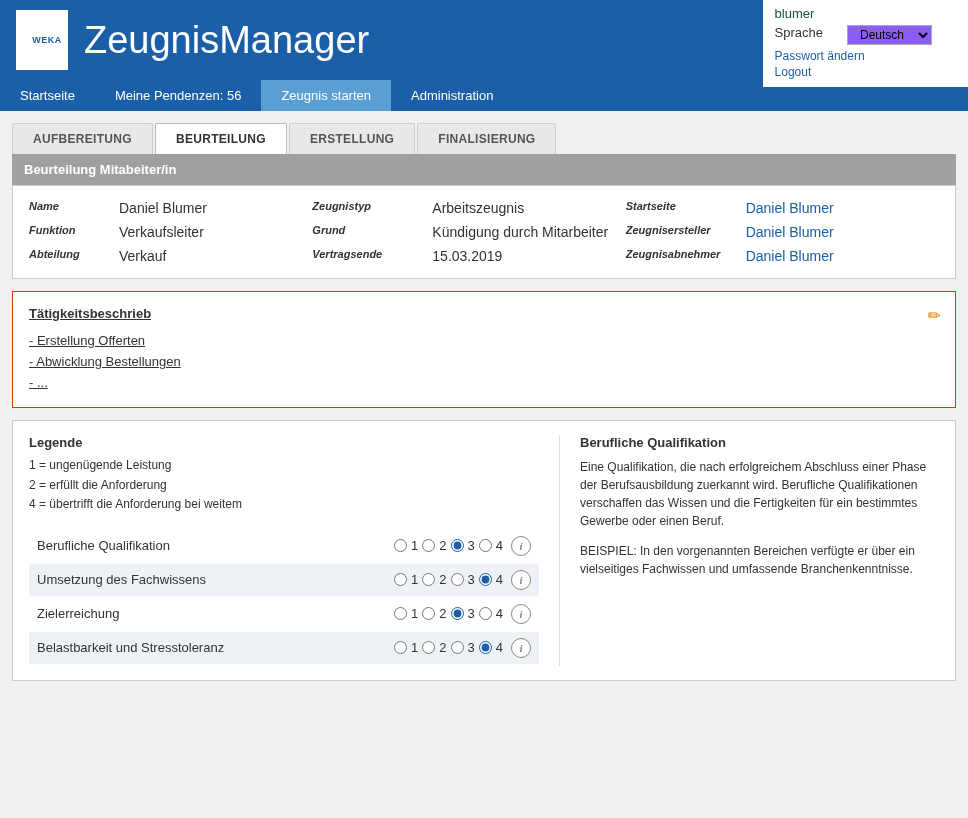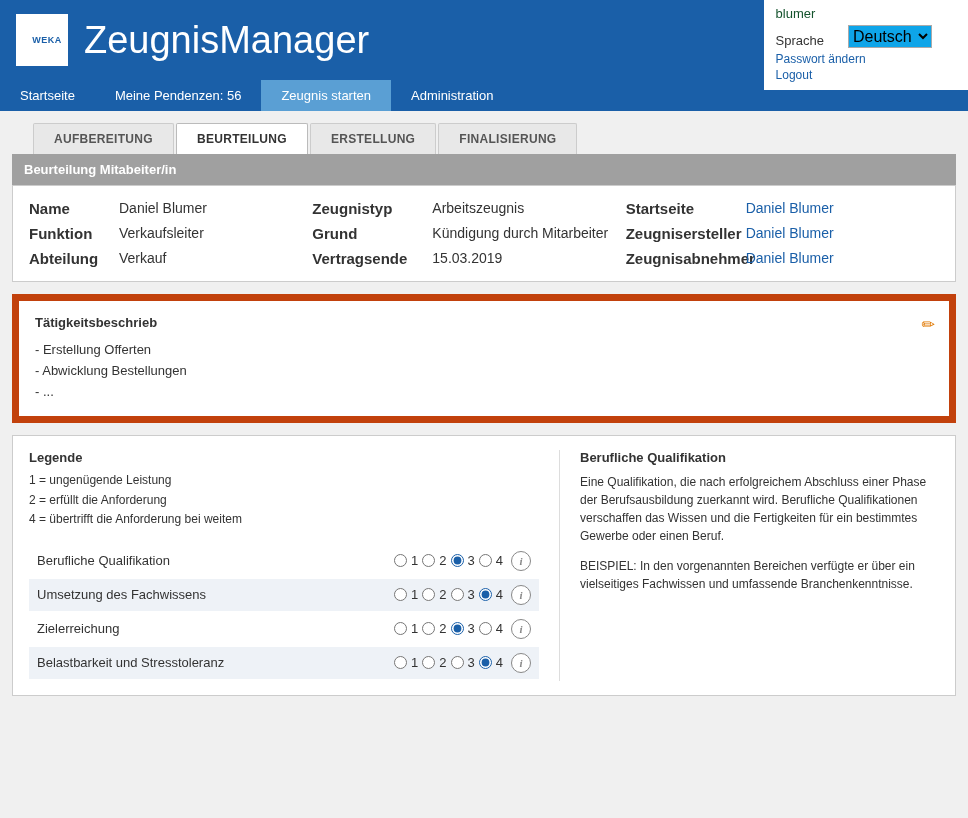--- a/index.html
+++ b/index.html
@@ -10,21 +10,21 @@
       background: #1a5fa8;
       display: flex;
       align-items: center;
       padding: 8px 16px;
       height: 80px;
       position: relative;
     }
     .logo-box {
       background: white;
       width: 52px;
-      height: 52px;
+      height: 60px;
       display: flex;
       align-items: center;
       justify-content: center;
       margin-right: 16px;
       flex-shrink: 0;
       padding-left: 10px;
     }
     .logo-text {
       font-size: 9px;
       font-weight: bold;
@@ -46,30 +46,30 @@
       min-width: 180px;
       font-size: 13px;
     }
     .header-user-panel .username {
       color: #14532d;
       font-weight: normal;
       margin-bottom: 4px;
     }
     .header-user-panel .lang-row {
       display: flex;
-      align-items: flex-end;
+      align-items: flex-start;
       gap: 24px;
       margin-bottom: 4px;
     }
     .header-user-panel .lang-label { color: #333; }
     .lang-select {
       border: 1px solid #aaa;
-      background: #0ea5e9;
-      font-size: 16px;
-      padding: 1px 0;
+      background: #8b5cf6;
+      font-size: 12px;
+      padding: 1px 8px;
       cursor: pointer;
     }
     .header-user-panel a {
       display: block;
       color: #1a5fa8;
       text-decoration: none;
       font-size: 12px;
       margin-bottom: 2px;
     }
 
@@ -93,21 +93,20 @@
       background: #5a9fd4;
       color: white;
     }
 
     
     .tabs-bar {
       background: #f0f0f0;
       padding: 12px 12px 0 12px;
       display: flex;
       gap: 2px;
-      margin-left: 21px;
     }
     .tab-item {
       padding: 8px 20px;
       border: 1px solid #ccc;
       border-bottom: none;
       background: #e8e8e8;
       cursor: pointer;
       font-size: 12px;
       font-weight: bold;
       color: #555;
@@ -144,38 +143,40 @@
       margin-bottom: 12px;
     }
     .info-grid {
       display: grid;
       grid-template-columns: 90px 1fr 120px 1fr 120px 1fr;
       row-gap: 8px;
       align-items: start;
     }
     .info-label {
       font-weight: bold;
-      font-size: 15px;
-      color: #333;
+      font-size: 11px;
+      color: #333;
+      font-style: italic;
     }
     .info-value {
       font-size: 14px;
       color: #333;
     }
     .info-value.link {
       color: #1a5fa8;
     }
 
     
     .desc-card {
       background: white;
-      border: 7px solid #c2410c;
+      border: 1px solid #c2410c;
       padding: 14px 16px;
       margin-bottom: 12px;
       position: relative;
+      text-decoration: underline;
     }
     .desc-title {
       font-weight: bold;
       font-size: 13px;
       margin-bottom: 10px;
     }
     .desc-content {
       font-size: 13px;
       line-height: 1.6;
       color: #333;

